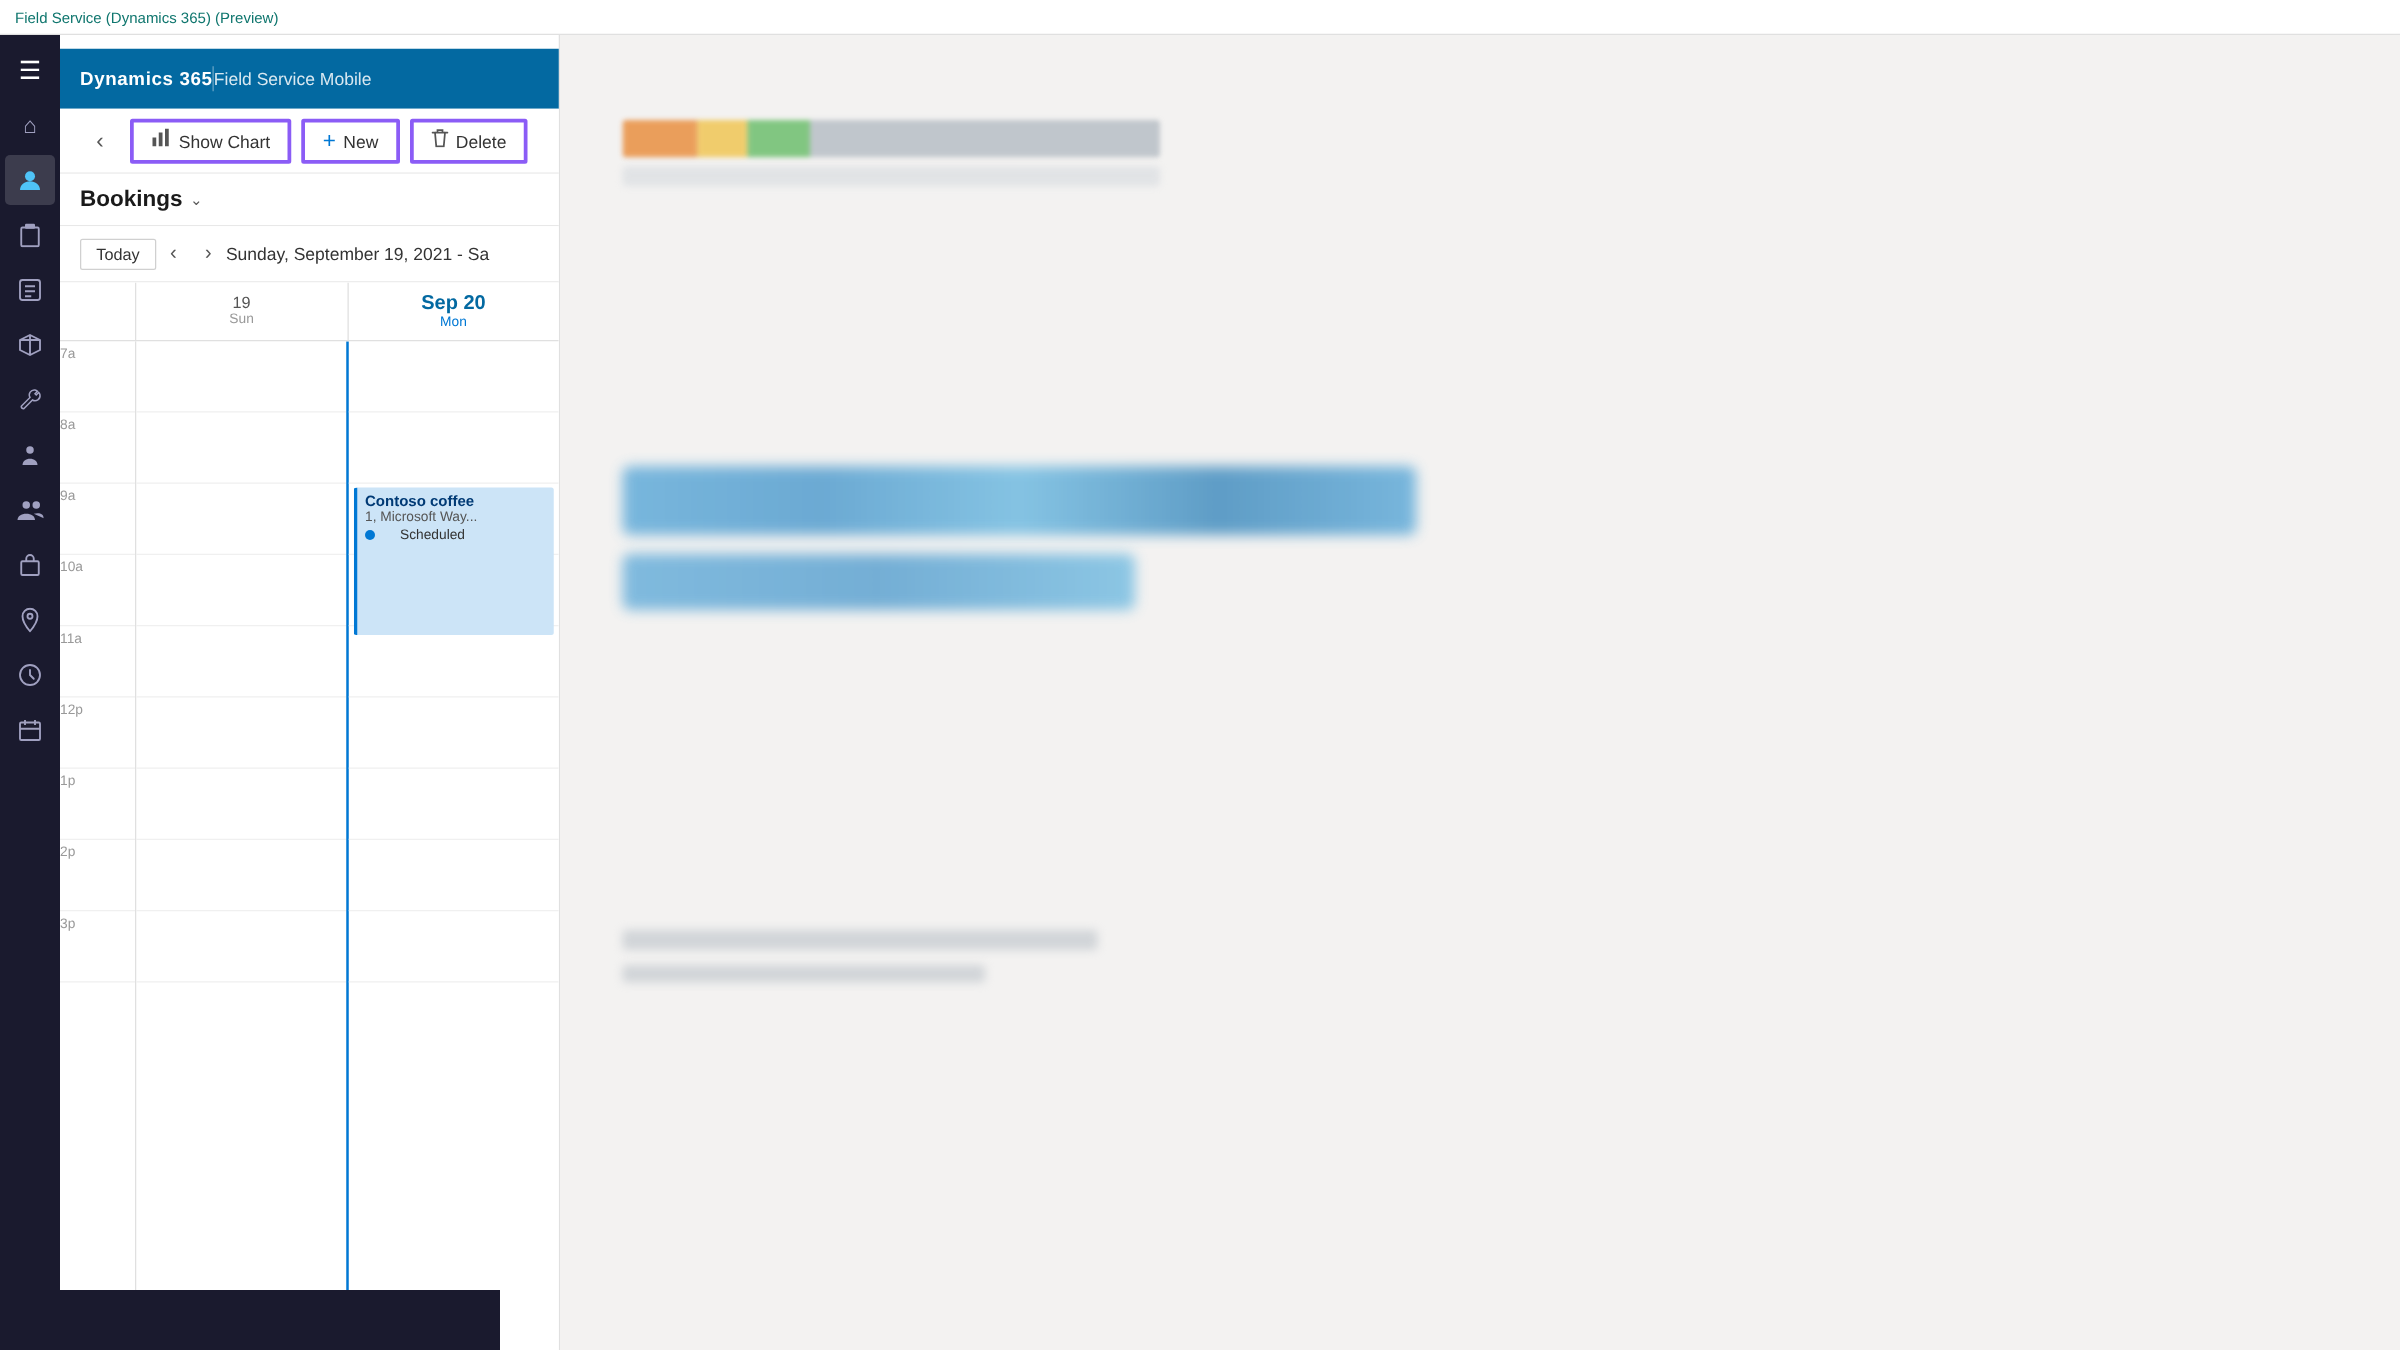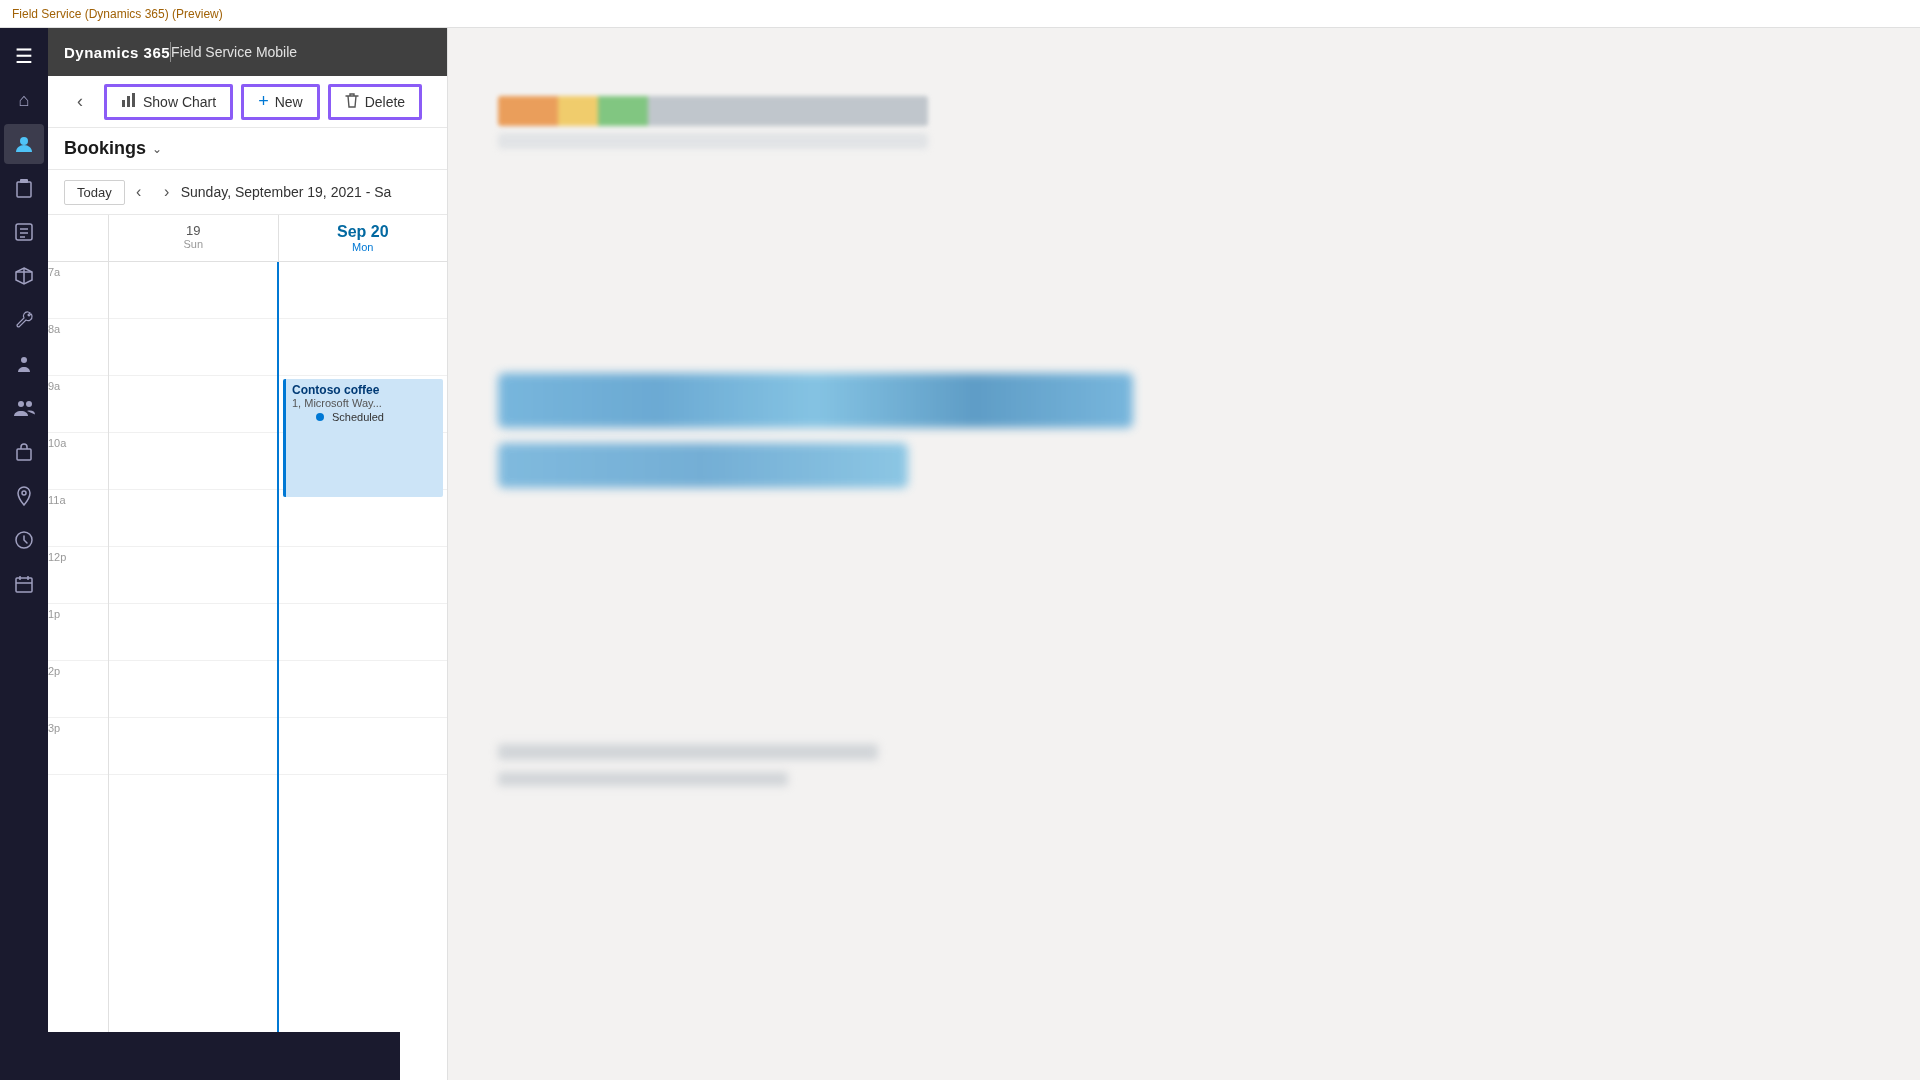--- a/index.html
+++ b/index.html
@@ -4,21 +4,21 @@
   <style>
     * { box-sizing: border-box; margin: 0; padding: 0; }
     body { font-family: 'Segoe UI', Arial, sans-serif; background: #f3f2f1; width: 1920px; height: 1080px; overflow: hidden; display: flex; flex-direction: column; }
 
     
     #title-bar {
       background: #fff;
       border-bottom: 1px solid #e0e0e0;
       padding: 4px 12px;
       font-size: 12px;
-      color: #a16207;
+      color: #0f766e;
       height: 28px;
       display: flex;
       align-items: center;
     }
 
     
     #app-layout {
       display: flex;
       flex: 1;
       overflow: hidden;
@@ -280,25 +280,24 @@
       font-size: 11px;
       color: #555;
       white-space: nowrap;
       overflow: hidden;
       text-overflow: ellipsis;
     }
 
     .event-status {
       display: flex;
       align-items: center;
-      gap: 8px;
+      gap: 20px;
       font-size: 11px;
       color: #333;
       margin-top: 2px;
-      margin-left: 24px;
     }
 
     .status-dot {
       width: 8px;
       height: 8px;
       border-radius: 50%;
       background: #0078d4;
       flex-shrink: 0;
     }
 
@@ -401,26 +400,27 @@
       padding: 0 16px;
       position: absolute;
       bottom: 0;
       left: 0;
       width: 400px;
     }
 
     
     #nav-brand-bar {
       height: 48px;
-      background: #404040;
+      background: #0369a1;
       display: flex;
       align-items: center;
       padding: 0 16px;
       gap: 0;
       flex-shrink: 0;
+      margin-top: 11px;
     }
 
     .brand-logo {
       color: #fff;
       font-size: 15px;
       font-weight: 600;
       letter-spacing: 0.5px;
     }
 
     .brand-divider {

